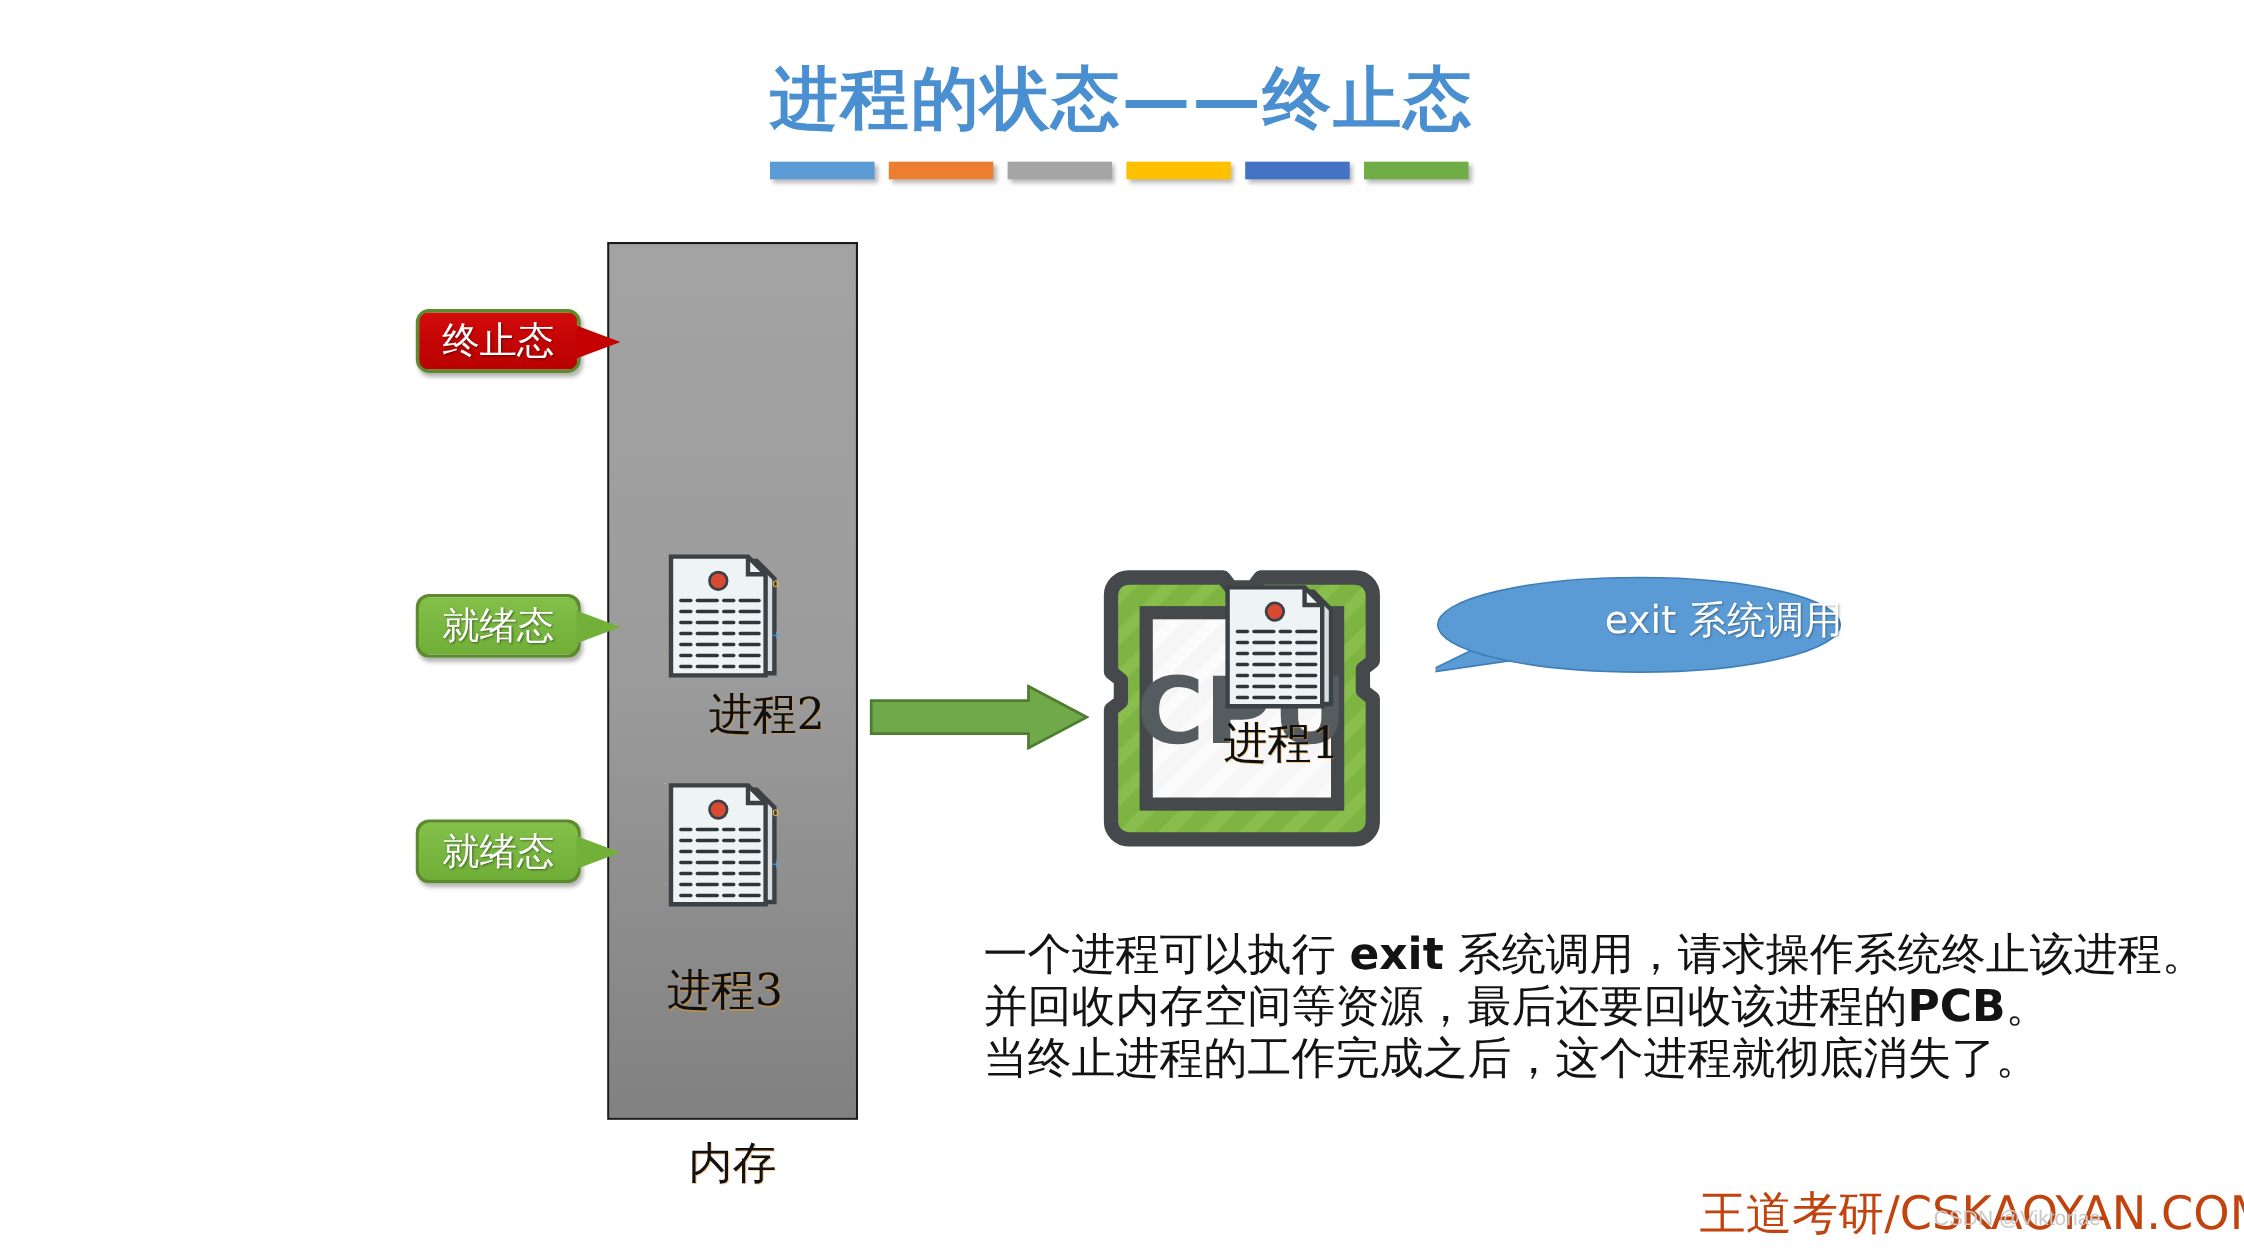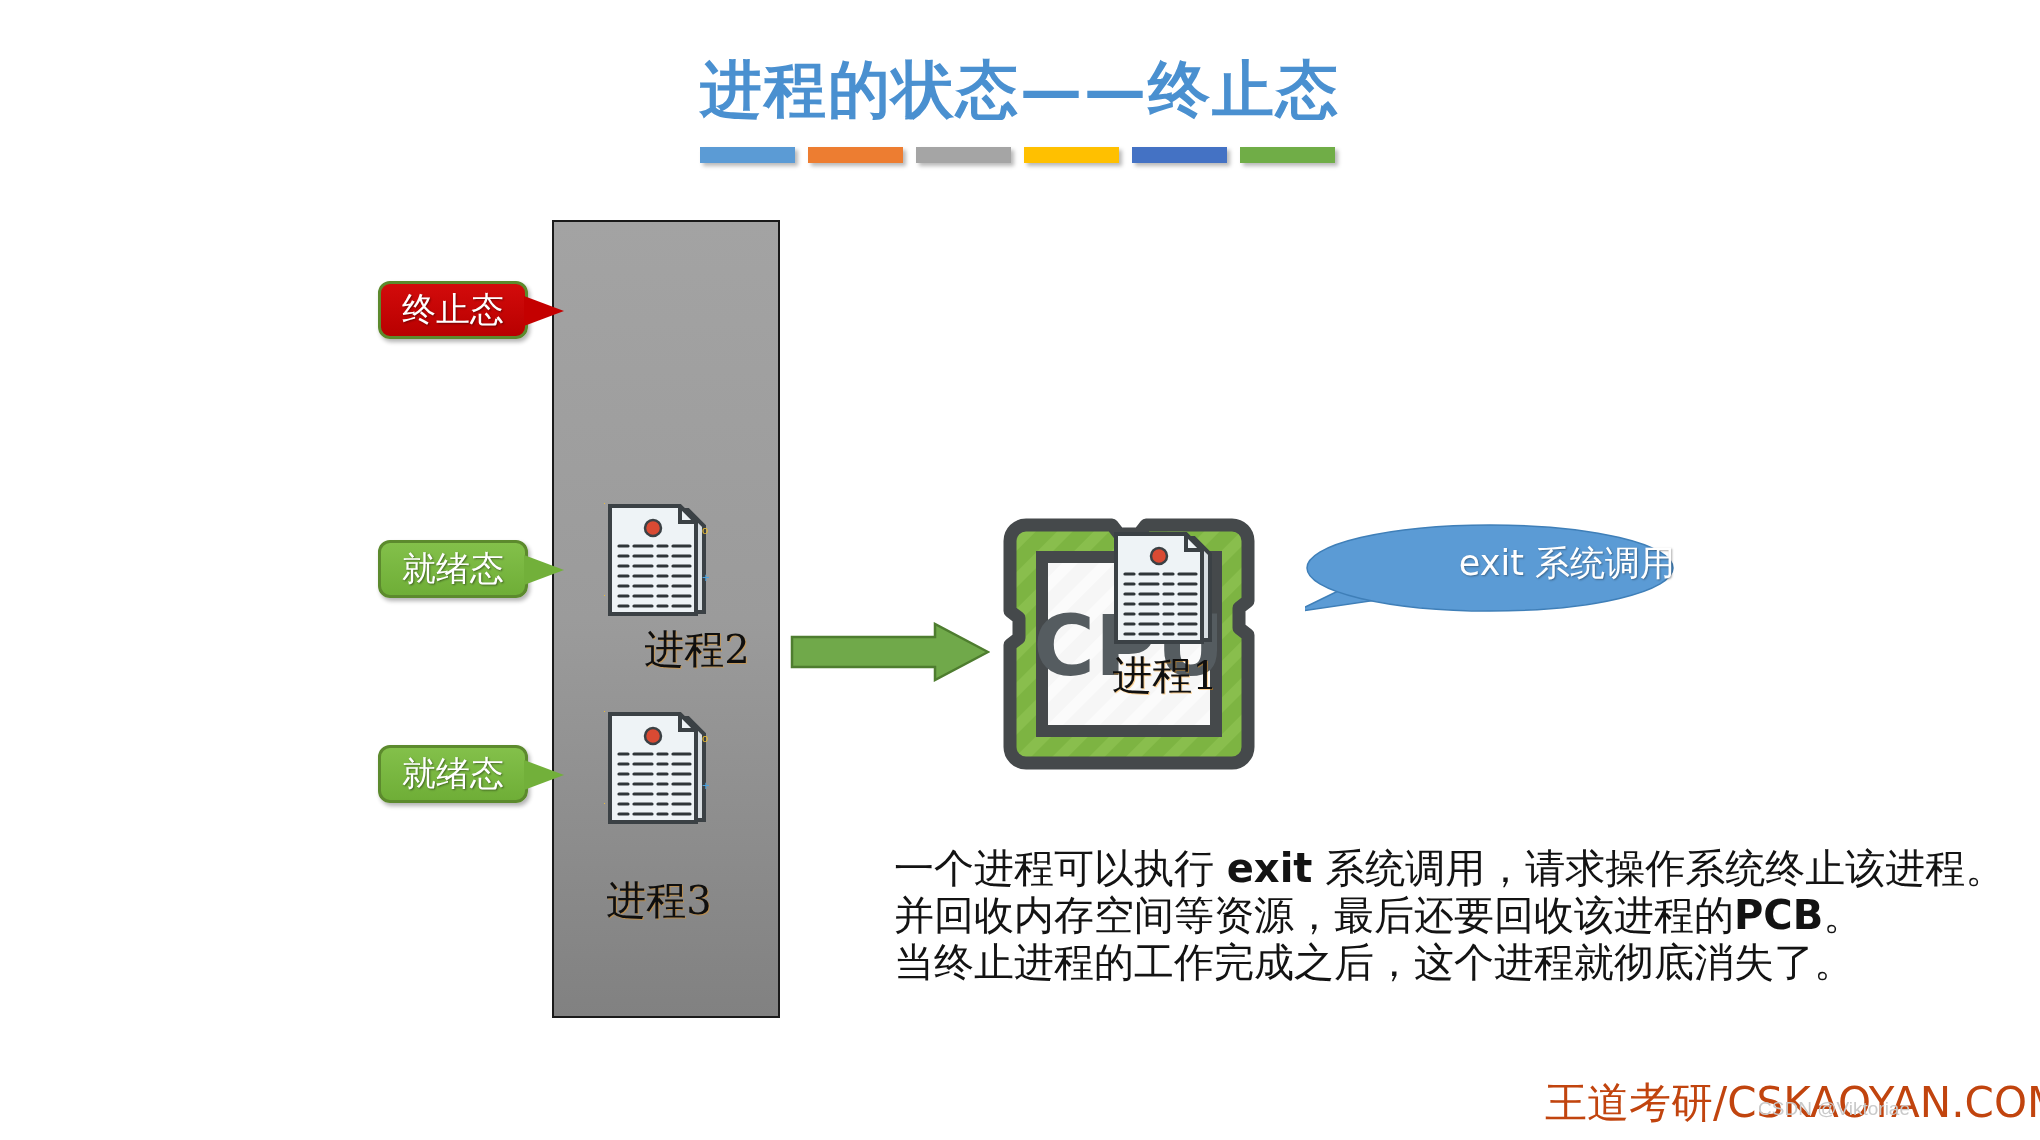--- a/index.html
+++ b/index.html
@@ -188,20 +188,21 @@
   <div class="title-bars">
     <div class="title-bar" style="background: rgb(91, 155, 213);"></div>
     <div class="title-bar" style="background: rgb(237, 125, 49);"></div>
     <div class="title-bar" style="background: rgb(165, 165, 165);"></div>
     <div class="title-bar" style="background: rgb(255, 192, 0);"></div>
     <div class="title-bar" style="background: rgb(68, 114, 196);"></div>
     <div class="title-bar" style="background: rgb(112, 173, 71);"></div>
   </div>
 
   <div class="memory-box"></div>
+  <div class="memory-label">内存</div>
 
   <div class="callout callout-red" style="left:378px; top:281px; width:150px;">
     <span>终止态</span>
   </div>
   <div class="callout-tail tail-red" style="left:524px; top:296px;"></div>
 
   <div class="callout callout-green" style="left:378px; top:540px; width:150px;">
     <span>就绪态</span>
   </div>
   <div class="callout-tail tail-green" style="left:524px; top:555px;"></div>

